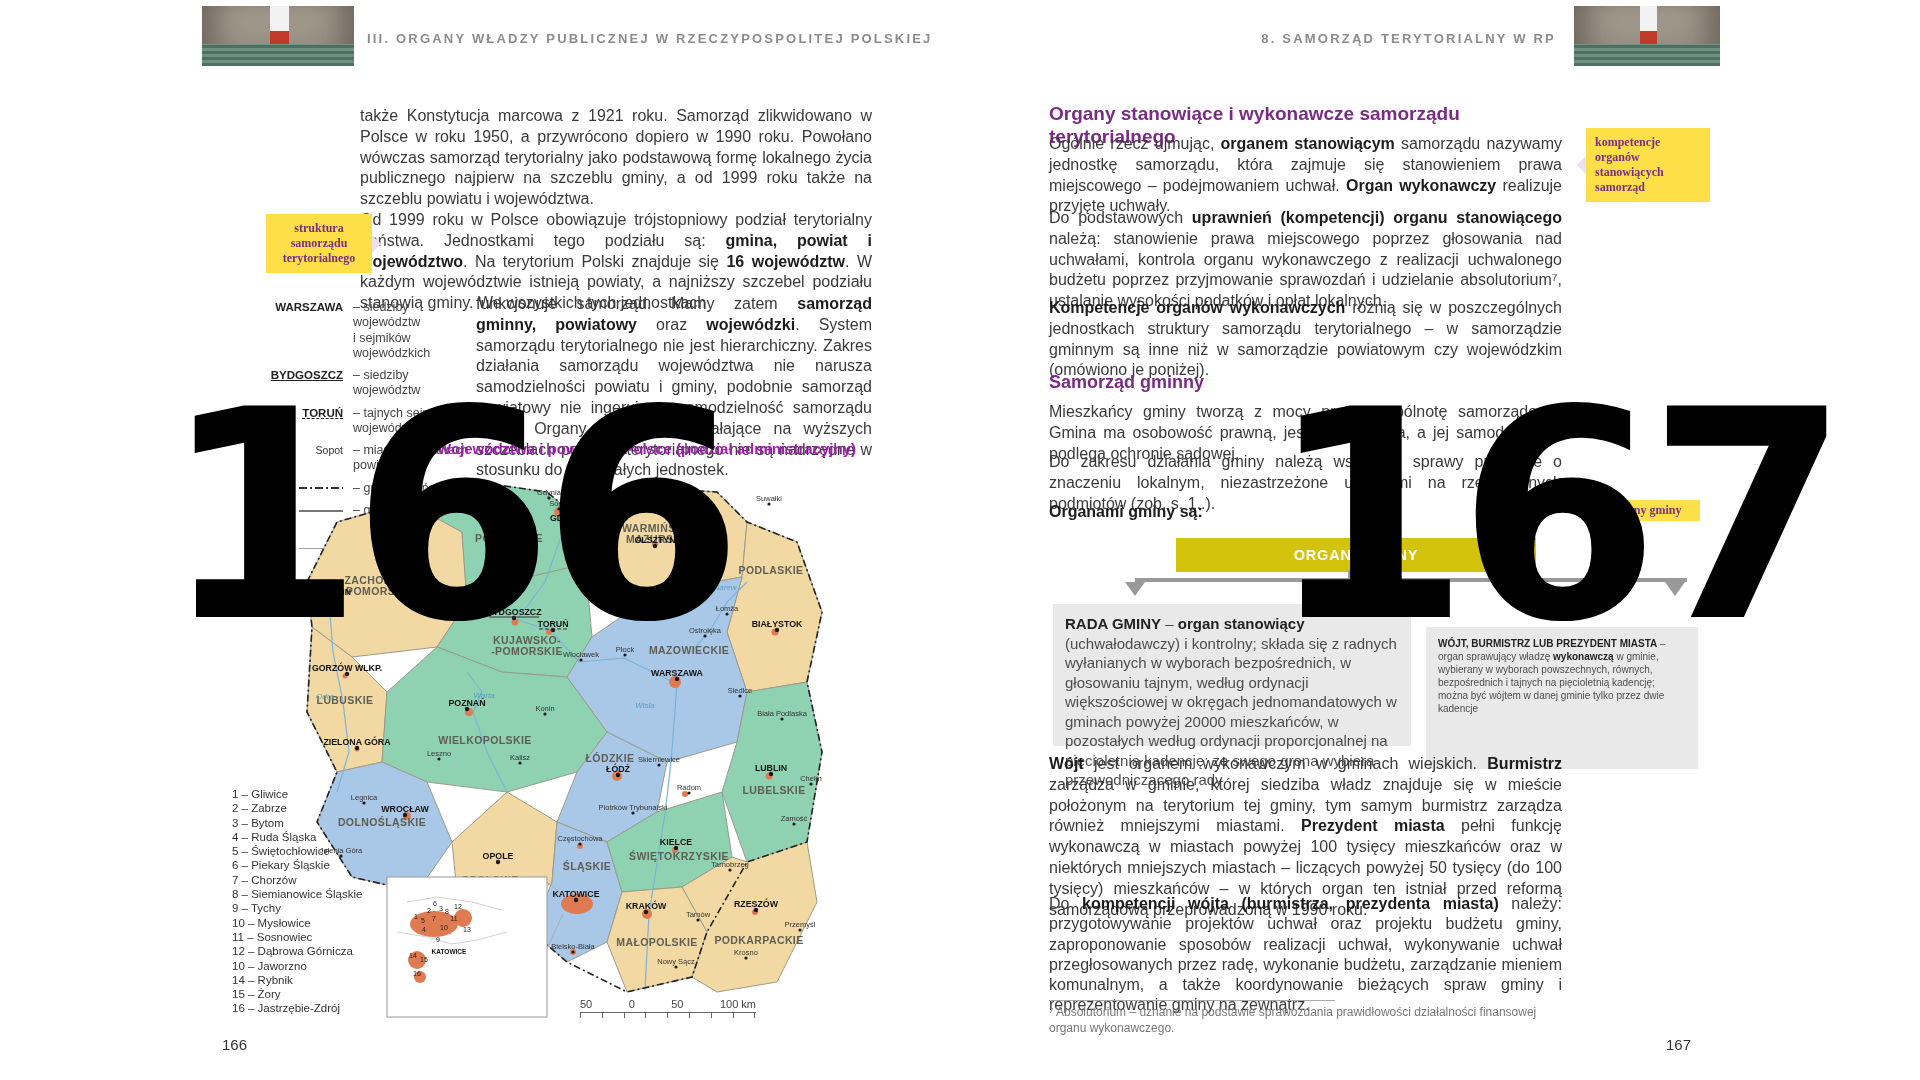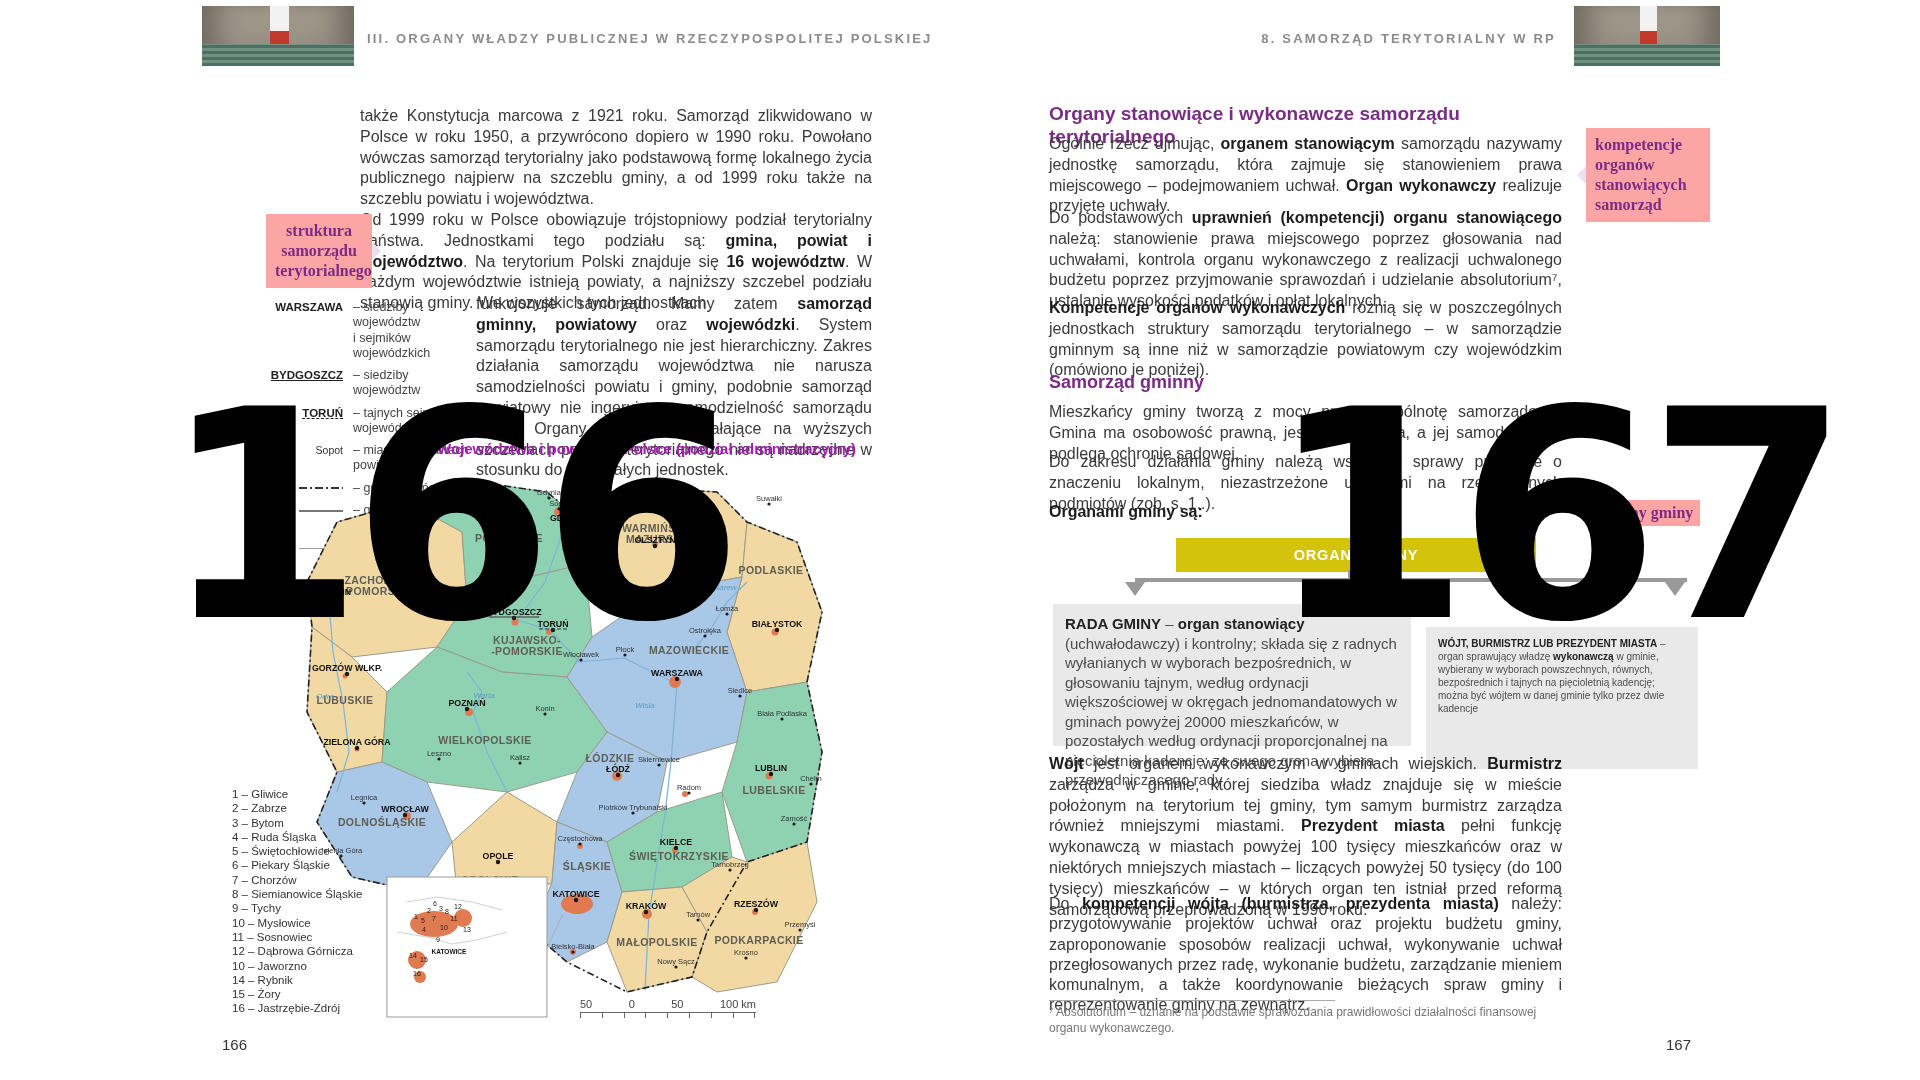--- a/index.html
+++ b/index.html
@@ -20,22 +20,22 @@
                background:repeating-linear-gradient(0deg,#4f6f62 0 3px,#6e9182 3px 6px);}
   .photo .wall{position:absolute;inset:0;box-shadow:inset 26px 0 28px -12px #6f675c,inset -26px 0 28px -12px #6f675c;}
 
   
   .body{font-size:16px;line-height:20.8px;}
   .ph{color:#7b2b86;font-weight:700;}
   #rh1{font-size:19px;line-height:23px;}
   #rh2{font-size:18px;}
 
   
-  .mnote{position:absolute;background:#fca5a5;color:#7b2b86;font-family:"Liberation Serif","DejaVu Serif",serif;
-         font-weight:700;font-size:16px;line-height:1.25;padding:7px 9px;}
+  .mnote{position:absolute;background:#fde047;color:#7b2b86;font-family:"Liberation Serif","DejaVu Serif",serif;
+         font-weight:700;font-size:12px;line-height:1.25;padding:7px 9px;}
   .mnote.arrow-r::after{content:"";position:absolute;right:-9px;top:50%;margin-top:-9px;width:0;height:0;
          border-left:9px solid #ecdff2;border-top:9px solid transparent;border-bottom:9px solid transparent;}
   .mnote.arrow-l::before{content:"";position:absolute;left:-9px;top:50%;margin-top:-9px;width:0;height:0;
          border-right:9px solid #ecdff2;border-top:9px solid transparent;border-bottom:9px solid transparent;}
 
   
   #legend{width:242px;}
   .lrow{display:flex;align-items:flex-start;margin-bottom:7px;}
   .lsym{flex:0 0 112px;width:112px;text-align:right;font-weight:700;font-size:11.5px;color:#222;padding-top:1px;}
   .sym-capu{text-decoration:underline;}

